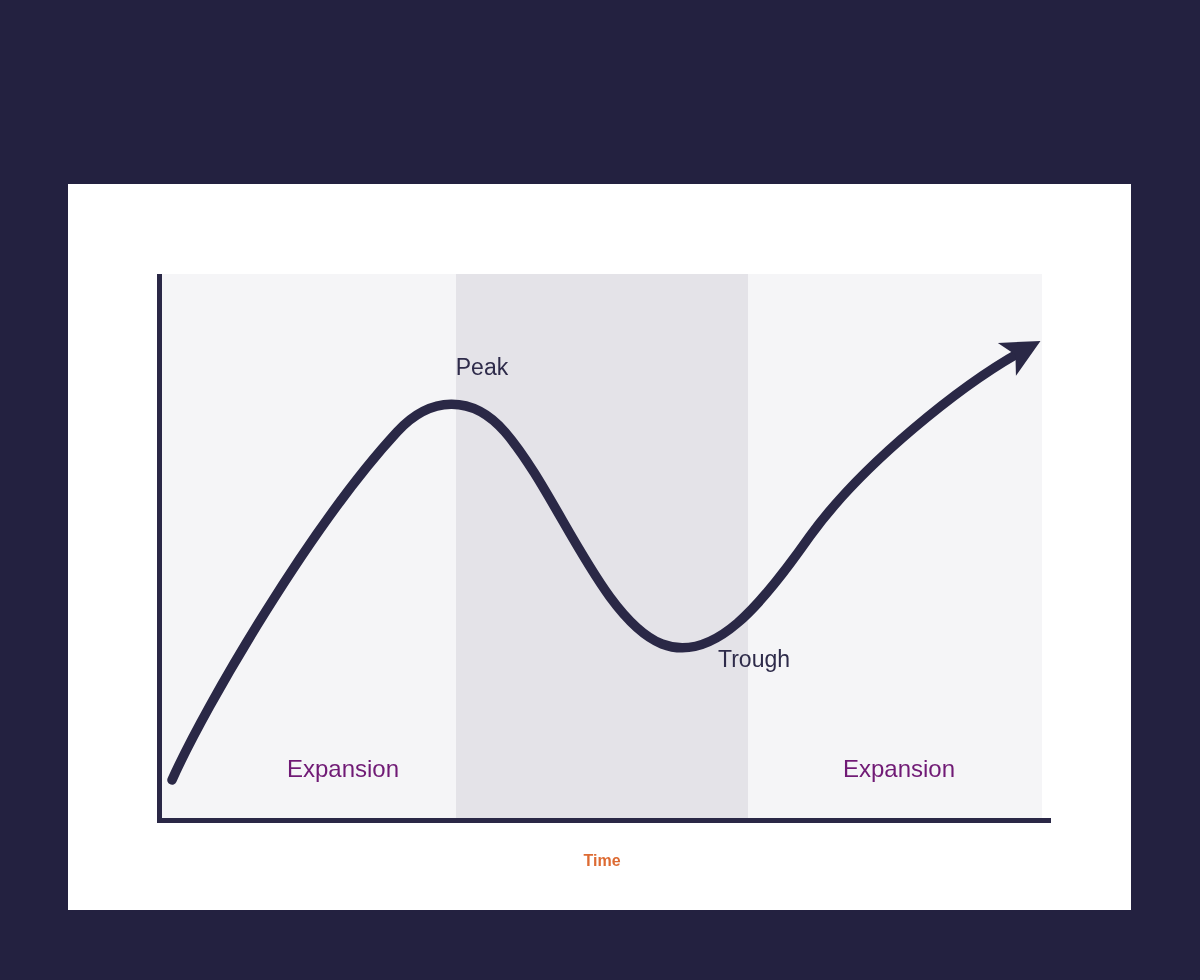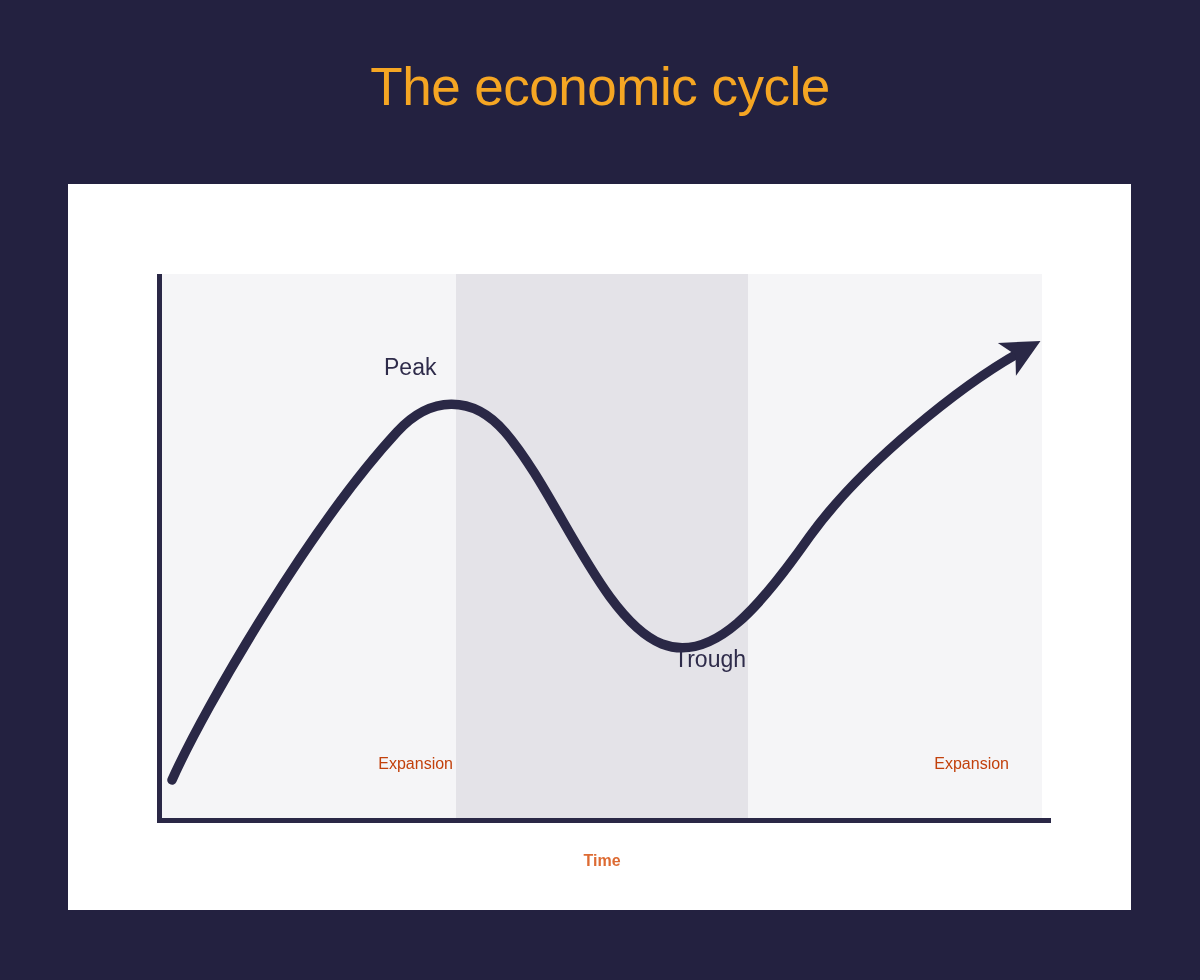--- a/index.html
+++ b/index.html
@@ -126,40 +126,39 @@
   
   .annotation {
     position: absolute;
     font-size: 23px;
     color: #2e2b4a;
     white-space: nowrap;
     font-weight: 400;
   }
   .phase-label {
     position: absolute;
-    font-size: 16px;
-    color: #c2410c;
+    font-size: 24px;
+    color: #701a75;
     white-space: nowrap;
-    text-align: right;
+    text-align: center;
     font-weight: 400;
   }
 
-  #label-peak      { left: 222px; top: 80px;  width: 160px; }
-  #label-trough    { left: 512px; top: 372px; width: 160px; }
+  #label-peak      { left: 240px; top: 80px;  width: 160px; text-align: center; }
+  #label-trough    { left: 512px; top: 372px; width: 160px; text-align: center; }
 
   #label-expansion-1 { left: 71px;  top: 481px; width: 220px; }
   #label-contraction { left: 331px; top: 479px; width: 220px; }
   #label-expansion-2 { left: 627px; top: 481px; width: 220px; }
 </style>
 </head>
 <body>
 
 <div id="page">
 
-  <div id="chart-title">The economic cycle</div>
 
   <div id="card">
 
     <div id="y-axis-title">Gross Domestic Product</div>
 
     <div id="plot-area">
 
       <div class="band band-expansion-1"></div>
       <div class="band band-contraction"></div>
       <div class="band band-expansion-2"></div>

